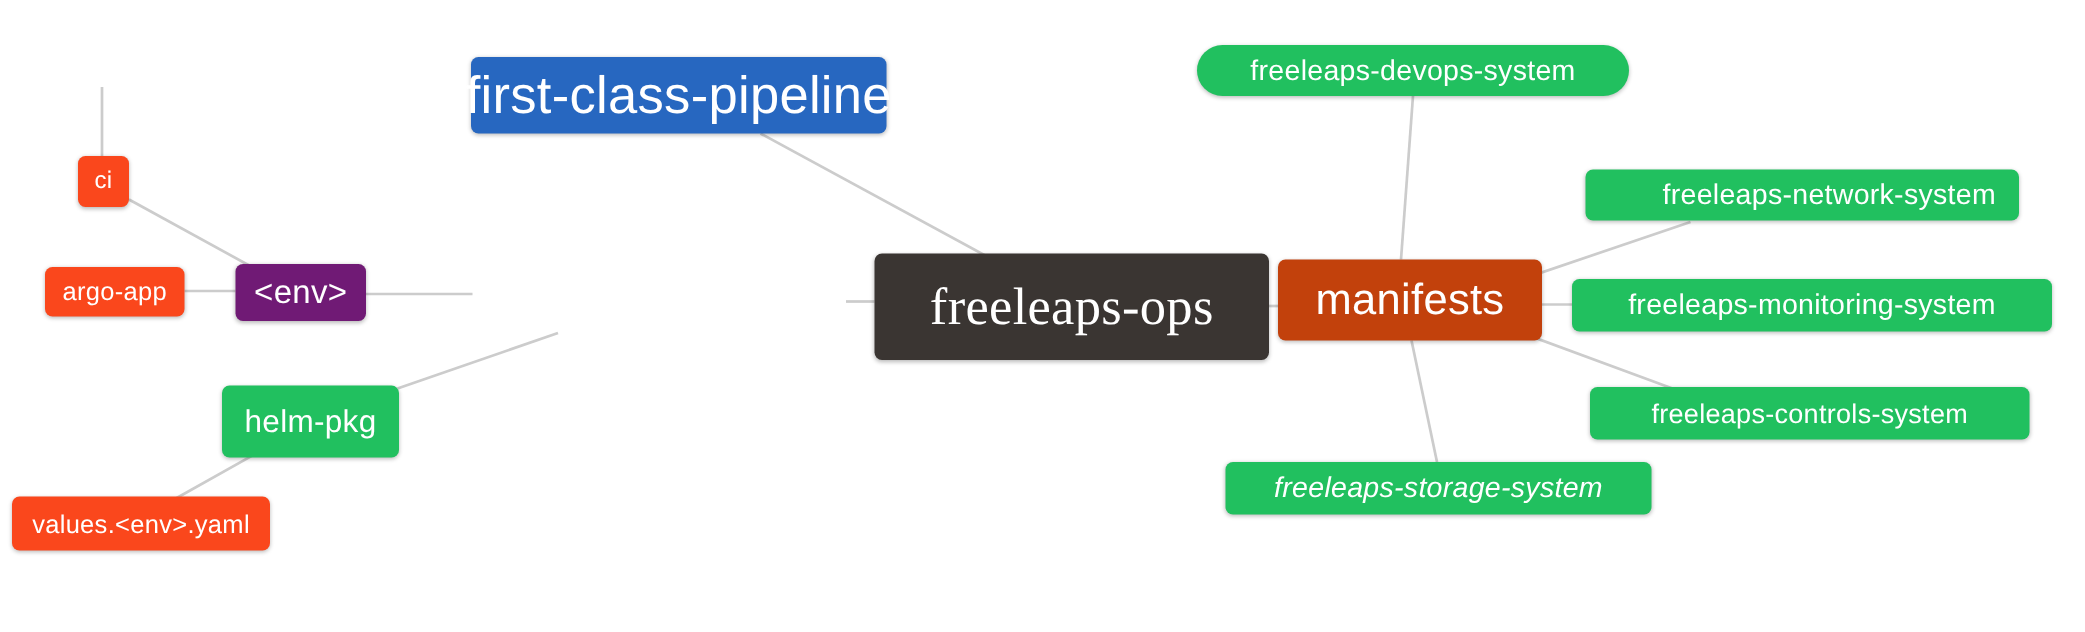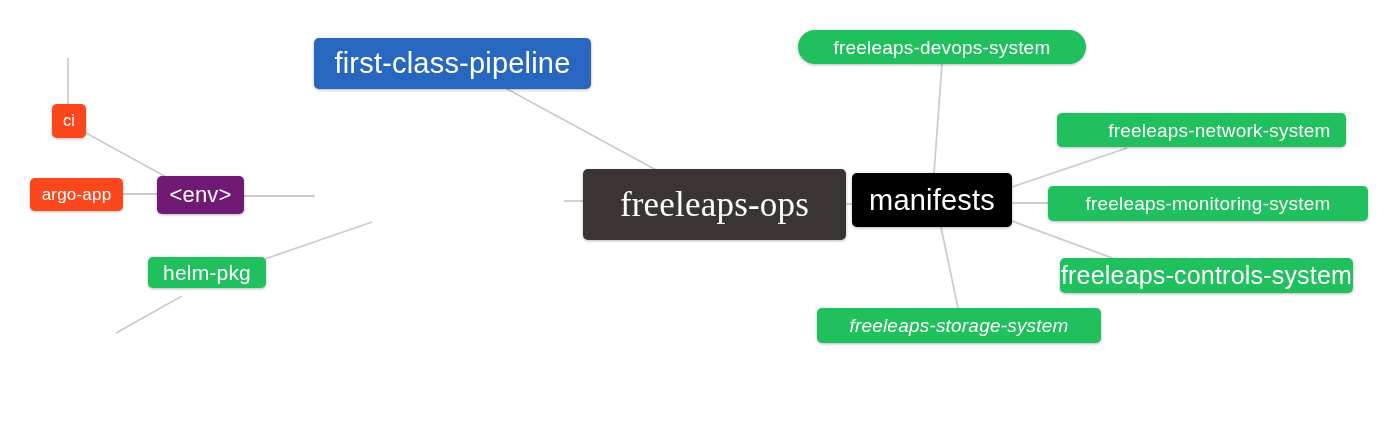--- a/index.html
+++ b/index.html
@@ -56,22 +56,23 @@
       <line x1="934" y1="173" x2="942" y2="64" stroke="#cccccc" stroke-width="1.8"></line>
       <line x1="1012" y1="187" x2="1127" y2="148" stroke="#cccccc" stroke-width="1.8"></line>
       <line x1="1012" y1="203" x2="1048" y2="203" stroke="#cccccc" stroke-width="1.8"></line>
       <line x1="1012" y1="221" x2="1115" y2="259" stroke="#cccccc" stroke-width="1.8"></line>
       <line x1="941" y1="227" x2="958" y2="308" stroke="#cccccc" stroke-width="1.8"></line>
     </svg>
 
     <div class="node" style="left: 52px; top: 104px; width: 34px; height: 34px; font-size: 16px; background: rgb(250, 71, 28); color: rgb(255, 255, 255);">ci</div>
     <div class="node" style="left: 30px; top: 178px; width: 93px; height: 33px; font-size: 17px; background: rgb(250, 71, 28); color: rgb(255, 255, 255);">argo-app</div>
     <div class="node" style="left: 157px; top: 176px; width: 87px; height: 38px; font-size: 22px; background: #701a75; color: rgb(255, 255, 255);">&lt;env&gt;</div>
-    <div class="node" style="left: 148px; top: 257px; width: 118px; height: 31px; font-size: 21px; background: rgb(33, 192, 95); color: rgb(255, 255, 255);">helm-pkg</div>
-    <div class="node" style="left: 314px; top: 38px; width: 277px; height: 51px; font-size: 29px; background: rgb(39, 103, 192); color: rgb(255, 255, 255);">first-class-pipeline</div>
+    <div class="node" style="left: 148px; top: 257px; width: 118px; height: 48px; font-size: 21px; background: rgb(33, 192, 95); color: rgb(255, 255, 255);">helm-pkg</div>
+    <div class="node" style="left: 8px; top: 331px; width: 172px; height: 36px; font-size: 17px; background: rgb(250, 71, 28); color: rgb(255, 255, 255);">values.&lt;env&gt;.yaml</div>
+    <div class="node" style="left: 314px; top: 38px; width: 277px; height: 51px; font-size: 35px; background: rgb(39, 103, 192); color: rgb(255, 255, 255);">first-class-pipeline</div>
     <div class="node" style="left: 583px; top: 169px; width: 263px; height: 71px; font-size: 35px; background: rgb(58, 53, 50); color: rgb(255, 255, 255); font-family: Liberation Serif, serif;">freeleaps-ops</div>
-    <div class="node" style="left: 852px; top: 173px; width: 160px; height: 54px; font-size: 29px; background: #000000; color: rgb(255, 255, 255);">manifests</div>
+    <div class="node" style="left: 852px; top: 173px; width: 176px; height: 54px; font-size: 29px; background: #c2410c; color: rgb(255, 255, 255);">manifests</div>
     <div class="node" style="left: 798px; top: 30px; width: 288px; height: 34px; font-size: 19px; background: rgb(33, 192, 95); color: rgb(255, 255, 255); border-radius: 17px;">freeleaps-devops-system</div>
     <div class="node" style="left: 1057px; top: 113px; width: 289px; height: 34px; font-size: 19px; background: rgb(33, 192, 95); color: rgb(255, 255, 255); padding-left: 36px;">freeleaps-network-system</div>
     <div class="node" style="left: 1048px; top: 186px; width: 320px; height: 35px; font-size: 19px; background: rgb(33, 192, 95); color: rgb(255, 255, 255);">freeleaps-monitoring-system</div>
-    <div class="node" style="left: 1060px; top: 258px; width: 293px; height: 35px; font-size: 25px; background: rgb(33, 192, 95); color: rgb(255, 255, 255);">freeleaps-controls-system</div>
+    <div class="node" style="left: 1060px; top: 258px; width: 293px; height: 35px; font-size: 18px; background: rgb(33, 192, 95); color: rgb(255, 255, 255);">freeleaps-controls-system</div>
     <div class="node" style="left: 817px; top: 308px; width: 284px; height: 35px; font-size: 19px; background: rgb(33, 192, 95); color: rgb(255, 255, 255); font-style: italic;">freeleaps-storage-system</div>
   </div>
 
 </body></html>

